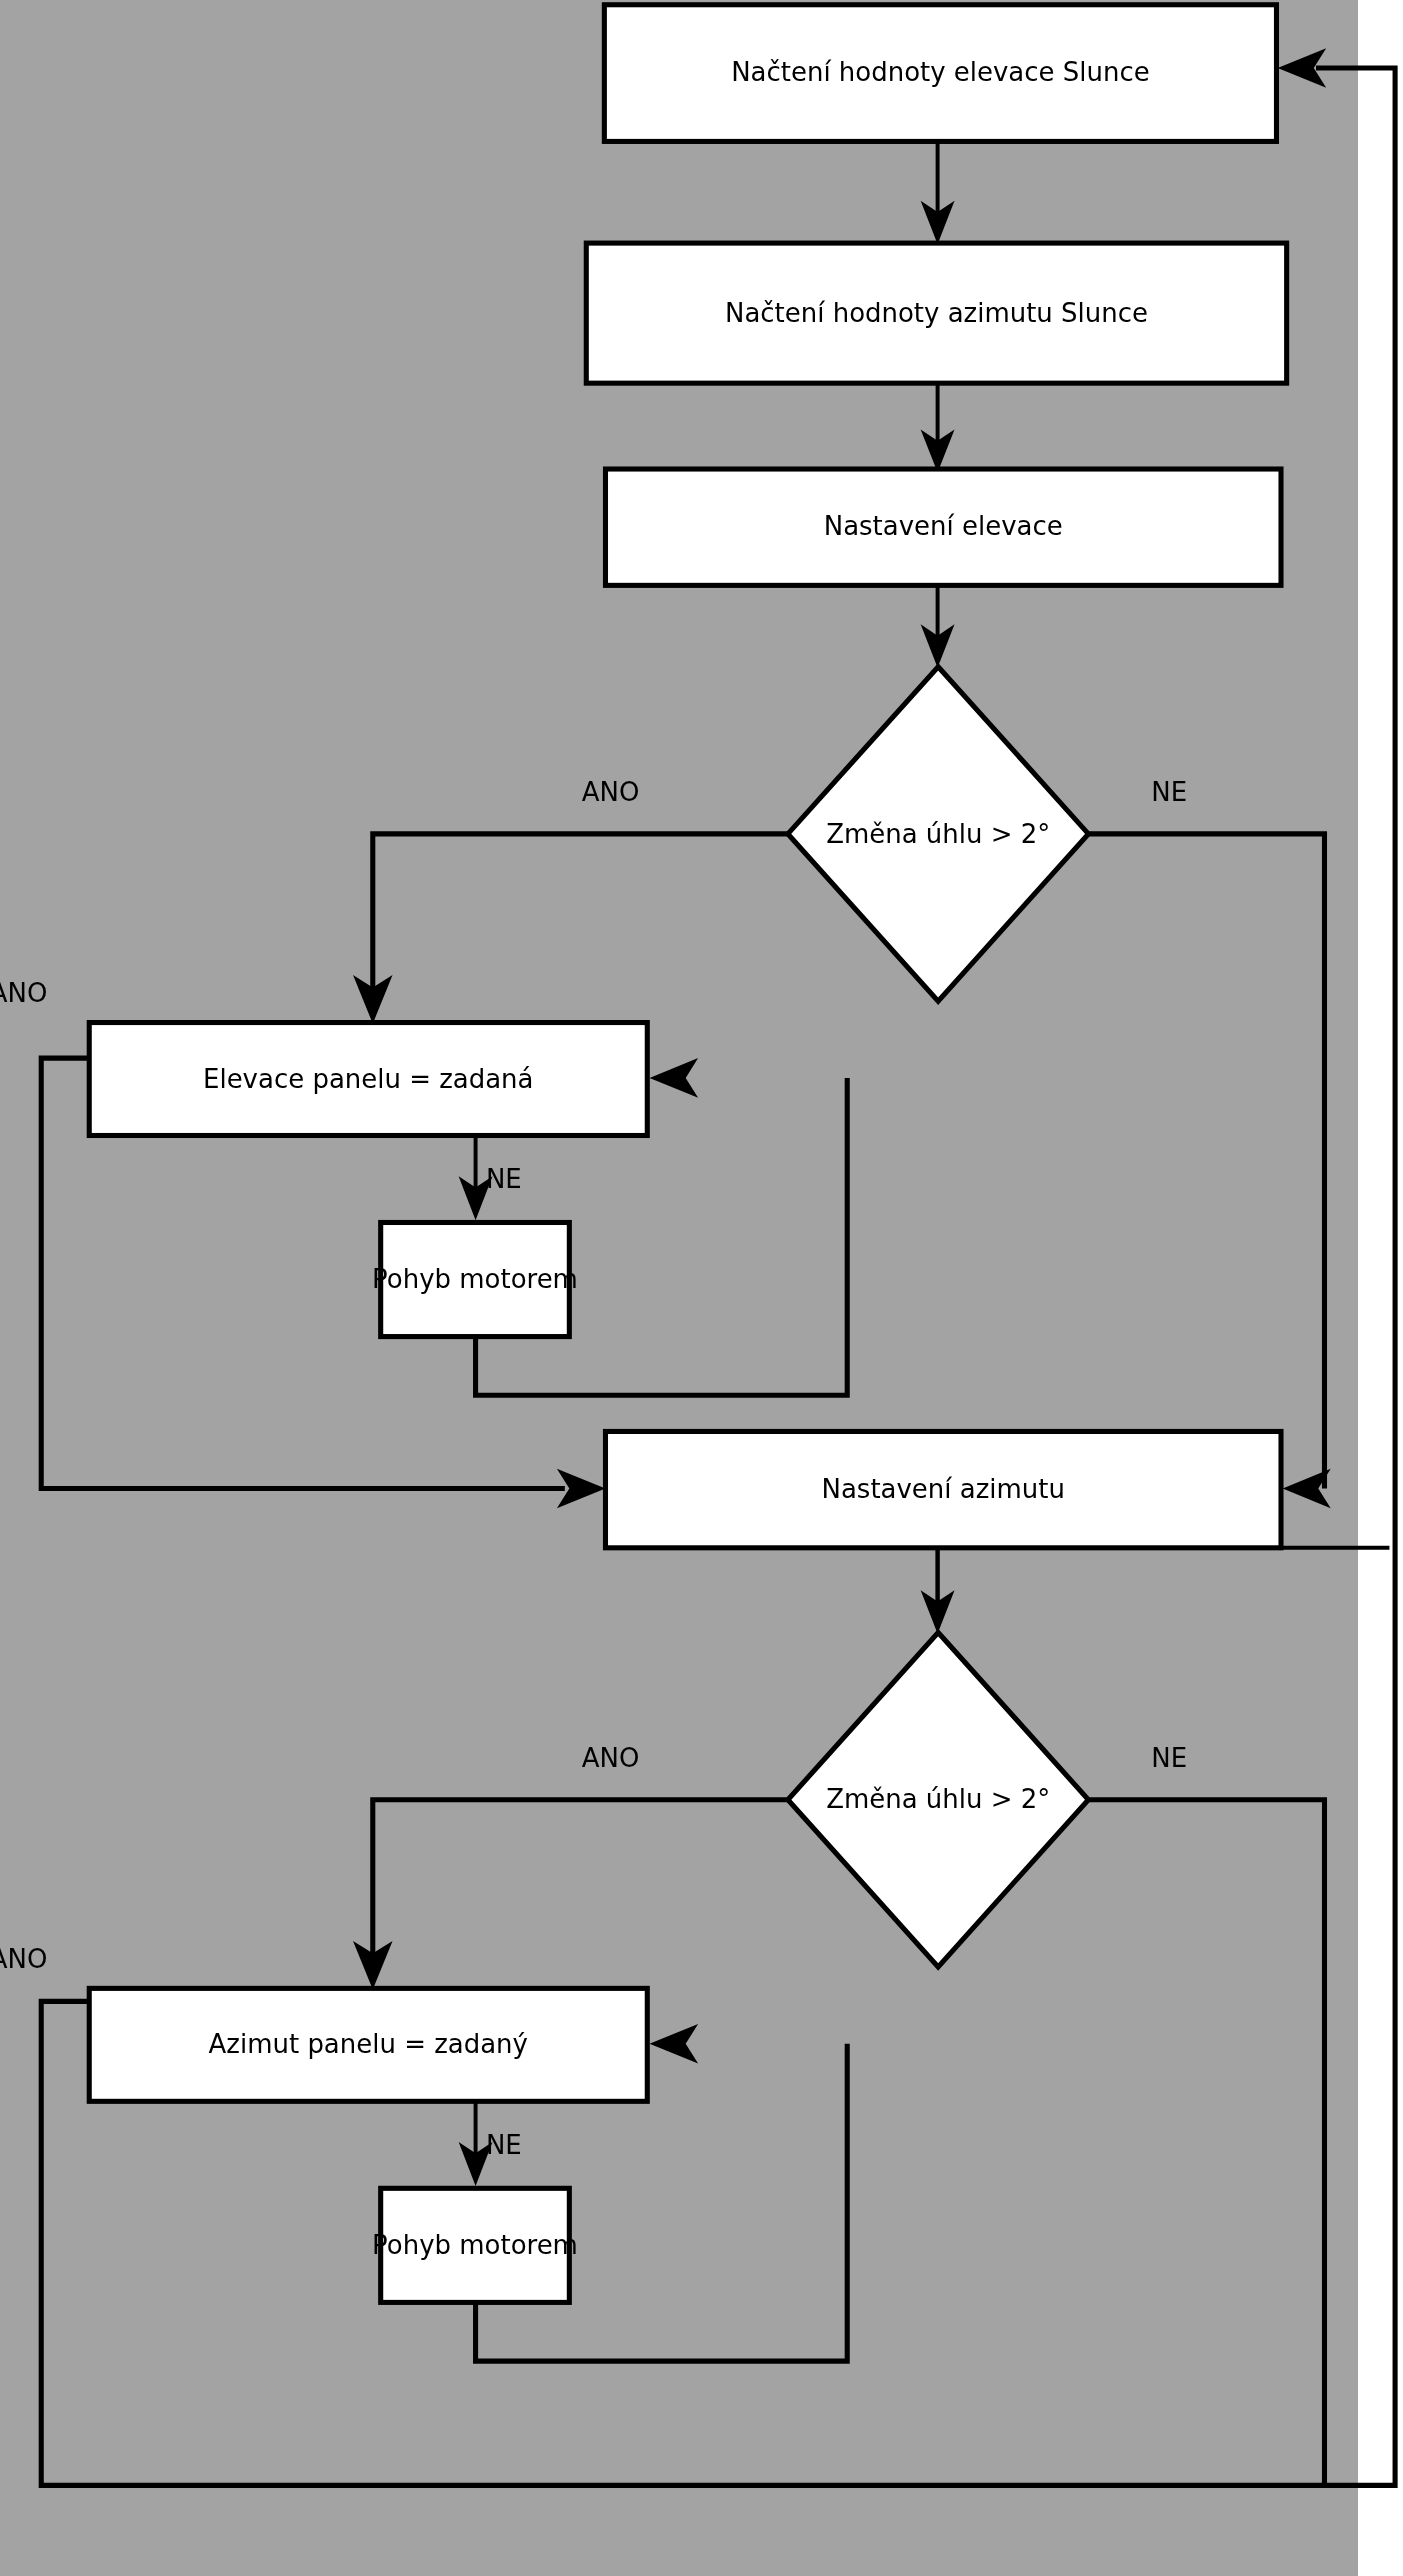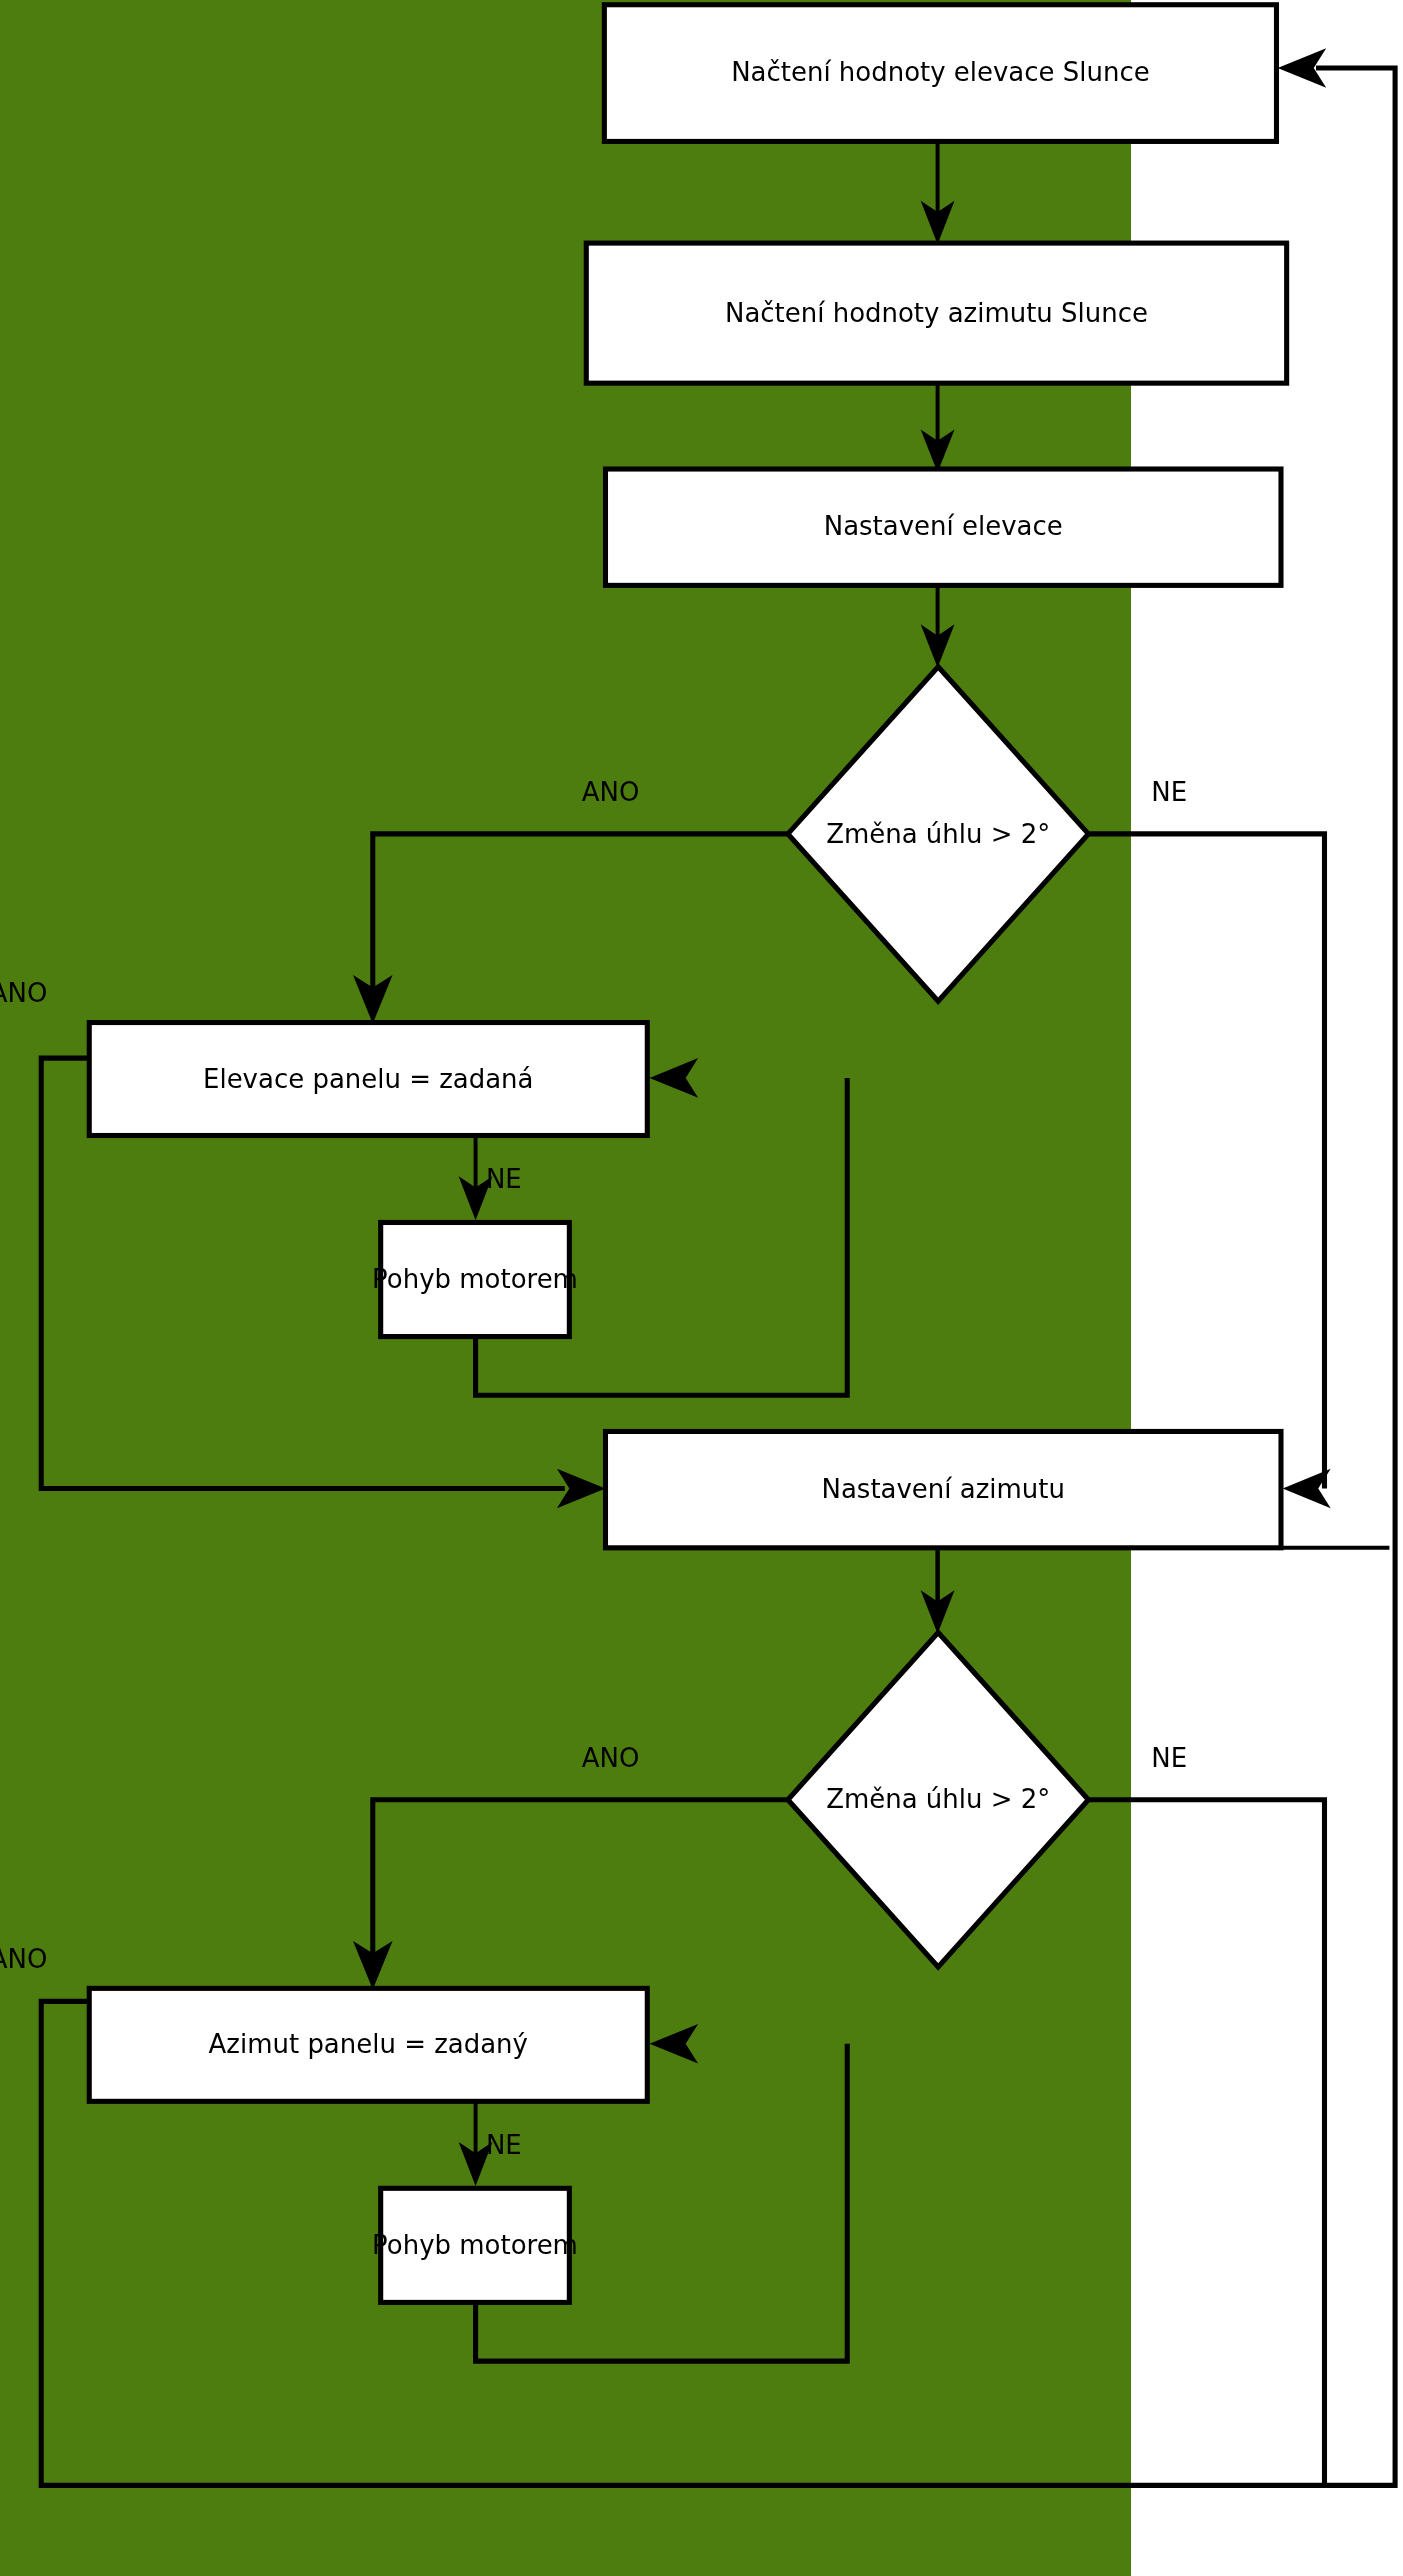--- a/index.html
+++ b/index.html
@@ -2,23 +2,23 @@
 <html style="font-size:9px"><head>
 <meta charset="utf-8">
 <style>
   html, body {
     margin: 0;
     padding: 0;
     background: #ffffff;
   }
   #flow-root {
     position: relative;
-    width: 1131px;
+    width: 1358px;
     height: 2576px;
-    background: #4d7c0f;
+    background: #a3a3a3;
     font-family: "DejaVu Sans", sans-serif;
   }
   svg#flowchart {
     display: block;
     width: 1403px;
     height: 2576px;
   }
   .node-box {
     fill: #ffffff;
     stroke: #000000;

